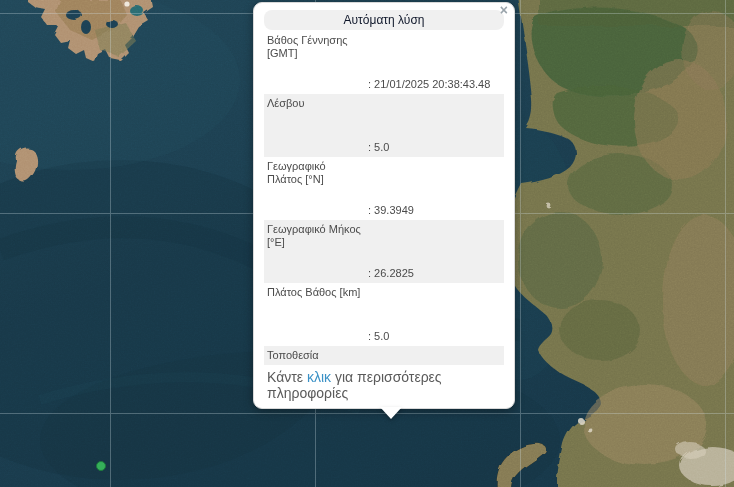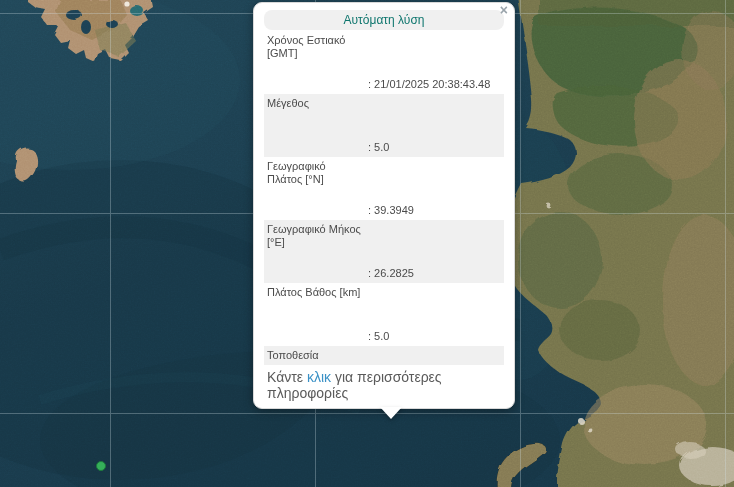--- a/index.html
+++ b/index.html
@@ -9,21 +9,21 @@
 
   
   .popup{position:absolute;left:253px;top:2px;width:262px;box-sizing:border-box;
          background:#ffffff;border:1px solid #d9d9d9;border-radius:9px;
          box-shadow:0 2px 10px rgba(0,0,0,.35);padding:7px 10px 5px 10px;z-index:5;}
   .popup::after{content:"";position:absolute;left:50%;bottom:-11px;margin-left:-4px;
          border:11px solid transparent;border-top:12px solid #ffffff;border-bottom:0;
          filter:drop-shadow(0 2px 2px rgba(0,0,0,.25));}
   .popup .close{position:absolute;top:0px;right:6px;font-size:14px;line-height:14px;
          color:#9aa4ab;cursor:pointer;font-weight:bold;}
-  .popup .title{background:#f0f0f0;color:#0f766e;font-size:12px;text-align:center;
+  .popup .title{background:#f0f0f0;color:#0f172a;font-size:12px;text-align:center;
          padding:3px 2px;border-radius:8px;}
   .rows{margin-top:1px;}
   .row{display:flex;font-size:11px;line-height:1.18;color:#4b4b4b;padding:3px 3px;}
   .row.alt{background:#f0f0f0;}
   .row .lbl{width:97px;flex:none;}
   .row .val{flex:1;padding-left:4px;margin-top:44px;}
   .popup .footer{font-size:14px;color:#5a5a5a;padding:4px 3px 2px 3px;}
   .popup .footer a{color:#3a91c6;text-decoration:none;cursor:pointer;}
 </style>
 </head>
@@ -164,25 +164,25 @@
     <g transform="translate(393,211) scale(1.08,1)" style="filter:drop-shadow(0 2px 2px rgba(0,0,0,.45))">
       <polygon points="0,-13 3.2,-4.5 12.4,-4 5.2,1.7 7.6,10.5 0,5.5 -7.6,10.5 -5.2,1.7 -12.4,-4 -3.2,-4.5" stroke="#17b6ba" stroke-width="1" fill="#3fe3de"></polygon>
     </g>
   </svg>
 
   <div class="popup">
     <div class="close">×</div>
     <div class="title">Αυτόματη λύση</div>
     <div class="rows">
       <div class="row">
-        <span class="lbl">Χρόνος Εστιακό [GMT]</span>
+        <span class="lbl">Βάθος Γέννησης [GMT]</span>
         <span class="val">: 21/01/2025 20:38:43.48</span>
       </div>
       <div class="row alt">
-        <span class="lbl">Μέγεθος</span>
+        <span class="lbl">Λέσβου</span>
         <span class="val">: 5.0</span>
       </div>
       <div class="row">
         <span class="lbl">Γεωγραφικό Πλάτος [°N]</span>
         <span class="val">: 39.3949</span>
       </div>
       <div class="row alt">
         <span class="lbl">Γεωγραφικό Μήκος [°E]</span>
         <span class="val">: 26.2825</span>
       </div>

